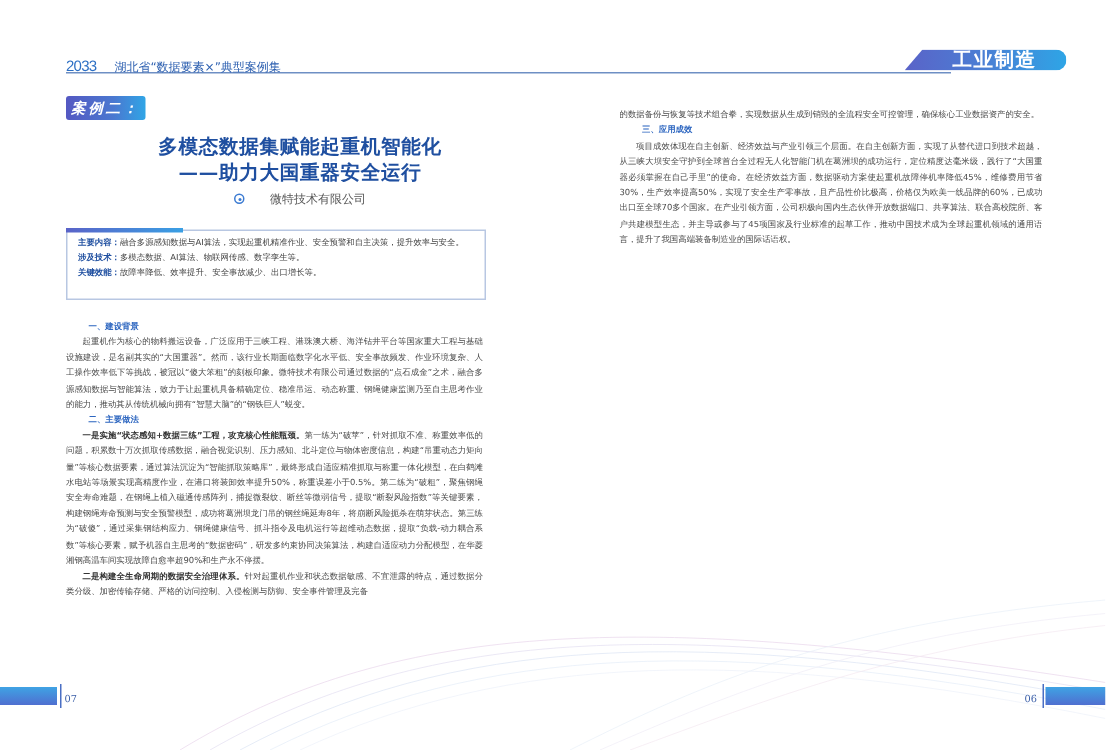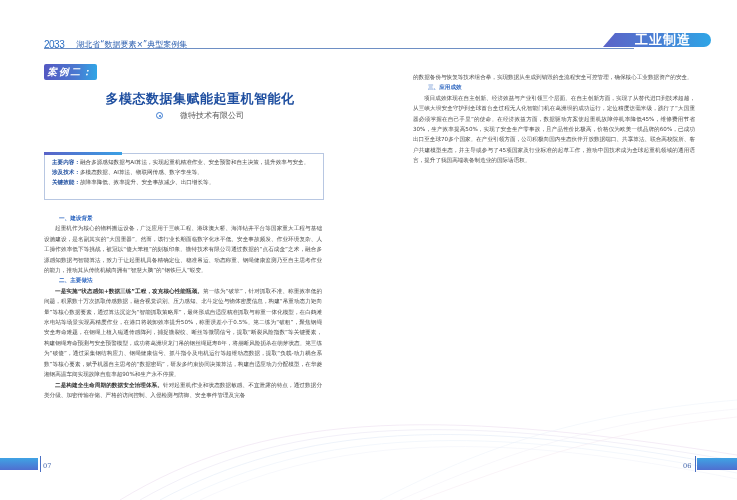--- a/index.html
+++ b/index.html
@@ -106,20 +106,21 @@
 <div class="hdr-tab">
   <span>工业制造</span>
 </div>
 
 <div class="case-badge">
   <span>案例二：</span>
 </div>
 
 <div class="title-block">
   <div class="title-l1">多模态数据集赋能起重机智能化</div>
+  <div class="title-l2">——助力大国重器安全运行</div>
   <div class="company">
     <span class="company-icon"></span>
     <span>微特技术有限公司</span>
   </div>
 </div>
 
 <div class="summary-box">
   <div class="sum-row">
     <span class="sum-label">主要内容：</span>
     <span class="sum-val">融合多源感知数据与AI算法，实现起重机精准作业、安全预警和自主决策，提升效率与安全。</span>

